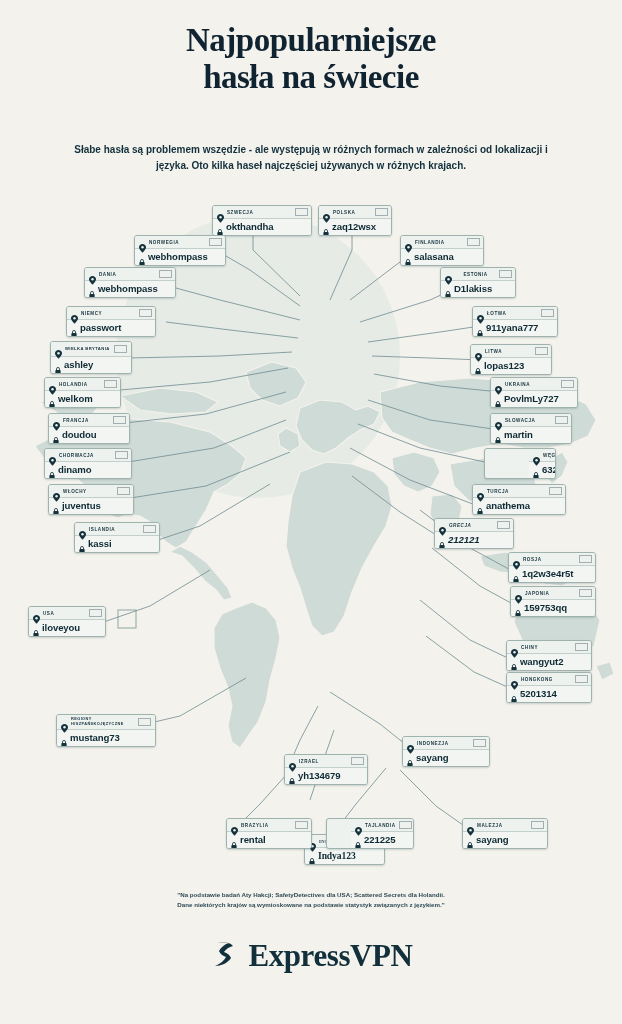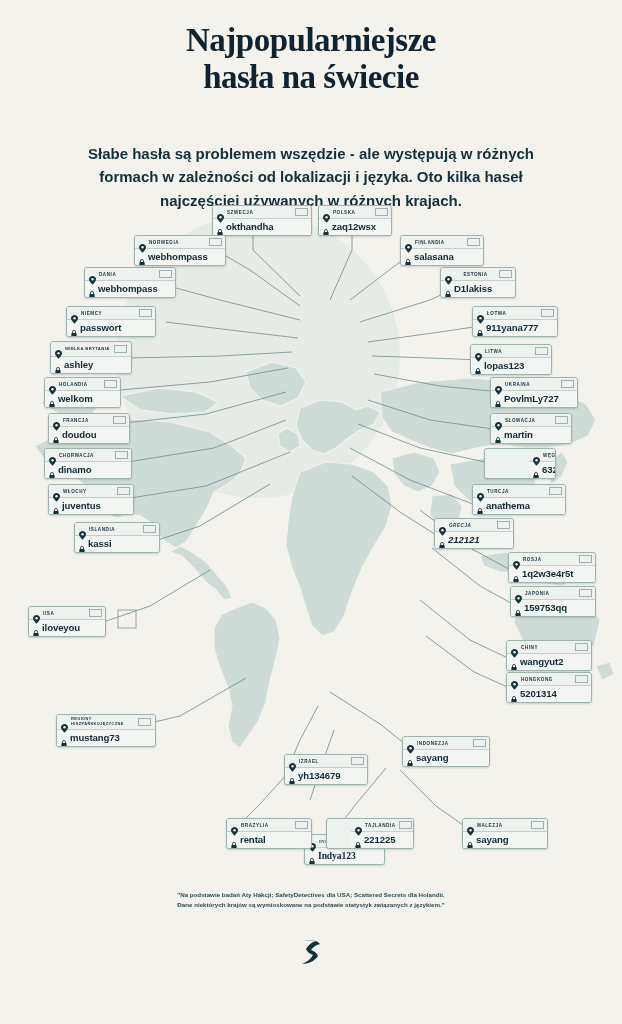--- a/index.html
+++ b/index.html
@@ -26,21 +26,21 @@
     font-size: 33px;
     line-height: 1.12;
     color: #0f2330;
     letter-spacing: -0.5px;
   }
   .subtitle {
     position: absolute;
     left: 70px; top: 142px;
     width: 482px;
     text-align: center;
-    font-size: 15px;
+    font-size: 10px;
     line-height: 1.55;
     font-weight: bold;
     color: #12303c;
   }
 
   
   #map-wrap {
     position: absolute;
     left: 0; top: 196px;
     width: 622px; height: 680px;
@@ -967,15 +967,16 @@
     <div>"Na podstawie badań Aty Hakcji; SafetyDetectives dla USA; Scattered Secrets dla Holandii.</div>
     <div>Dane niektórych krajów są wymioskowane na podstawie statystyk związanych z językiem."</div>
   </div>
 
   <div class="logo">
     <span class="mark">
       <svg viewBox="0 0 30 32">
           <path d="M9 3c5-2 12-1 15 3-4 1-7 3-9 6 3 1 6 3 7 6-3 5-10 8-16 8 5-2 9-5 11-9-3-1-6-3-7-6 2-4 6-7 10-8-4-1-8-1-11 0z" fill="#12303c"></path>
         </svg>
     </span>
+    <span class="word">ExpressVPN</span>
   </div>
 
 </div>
 
 </body></html>

